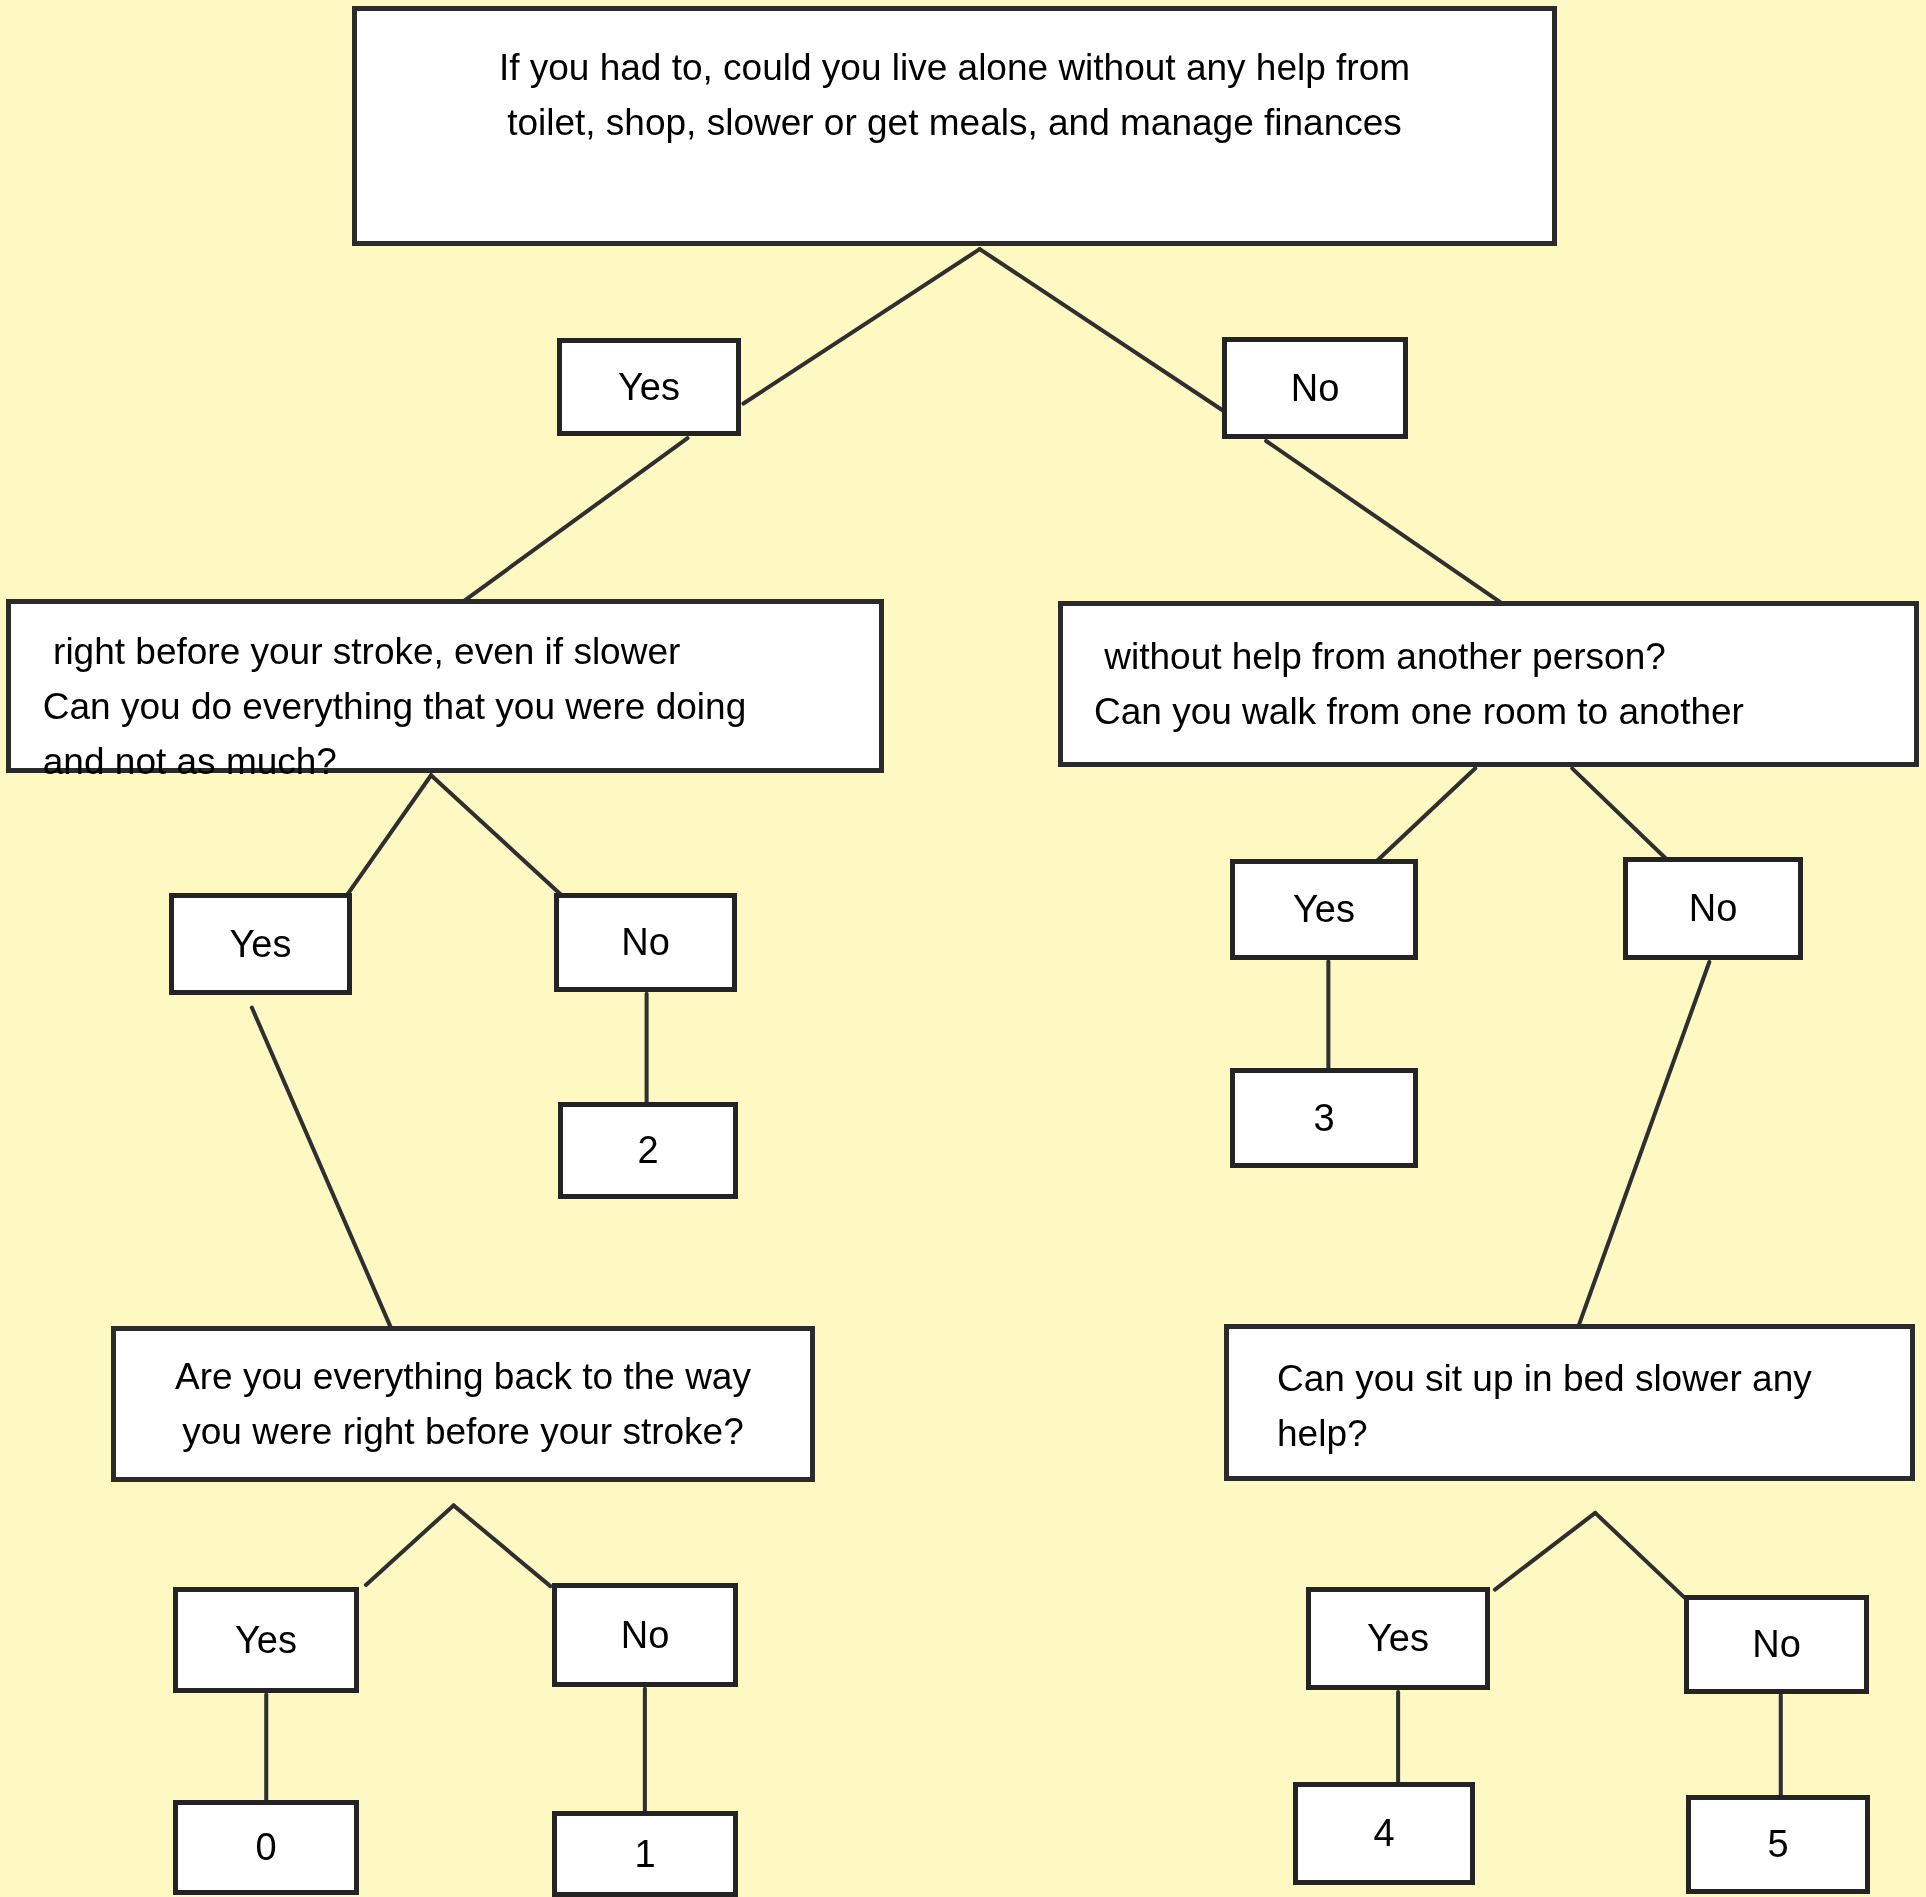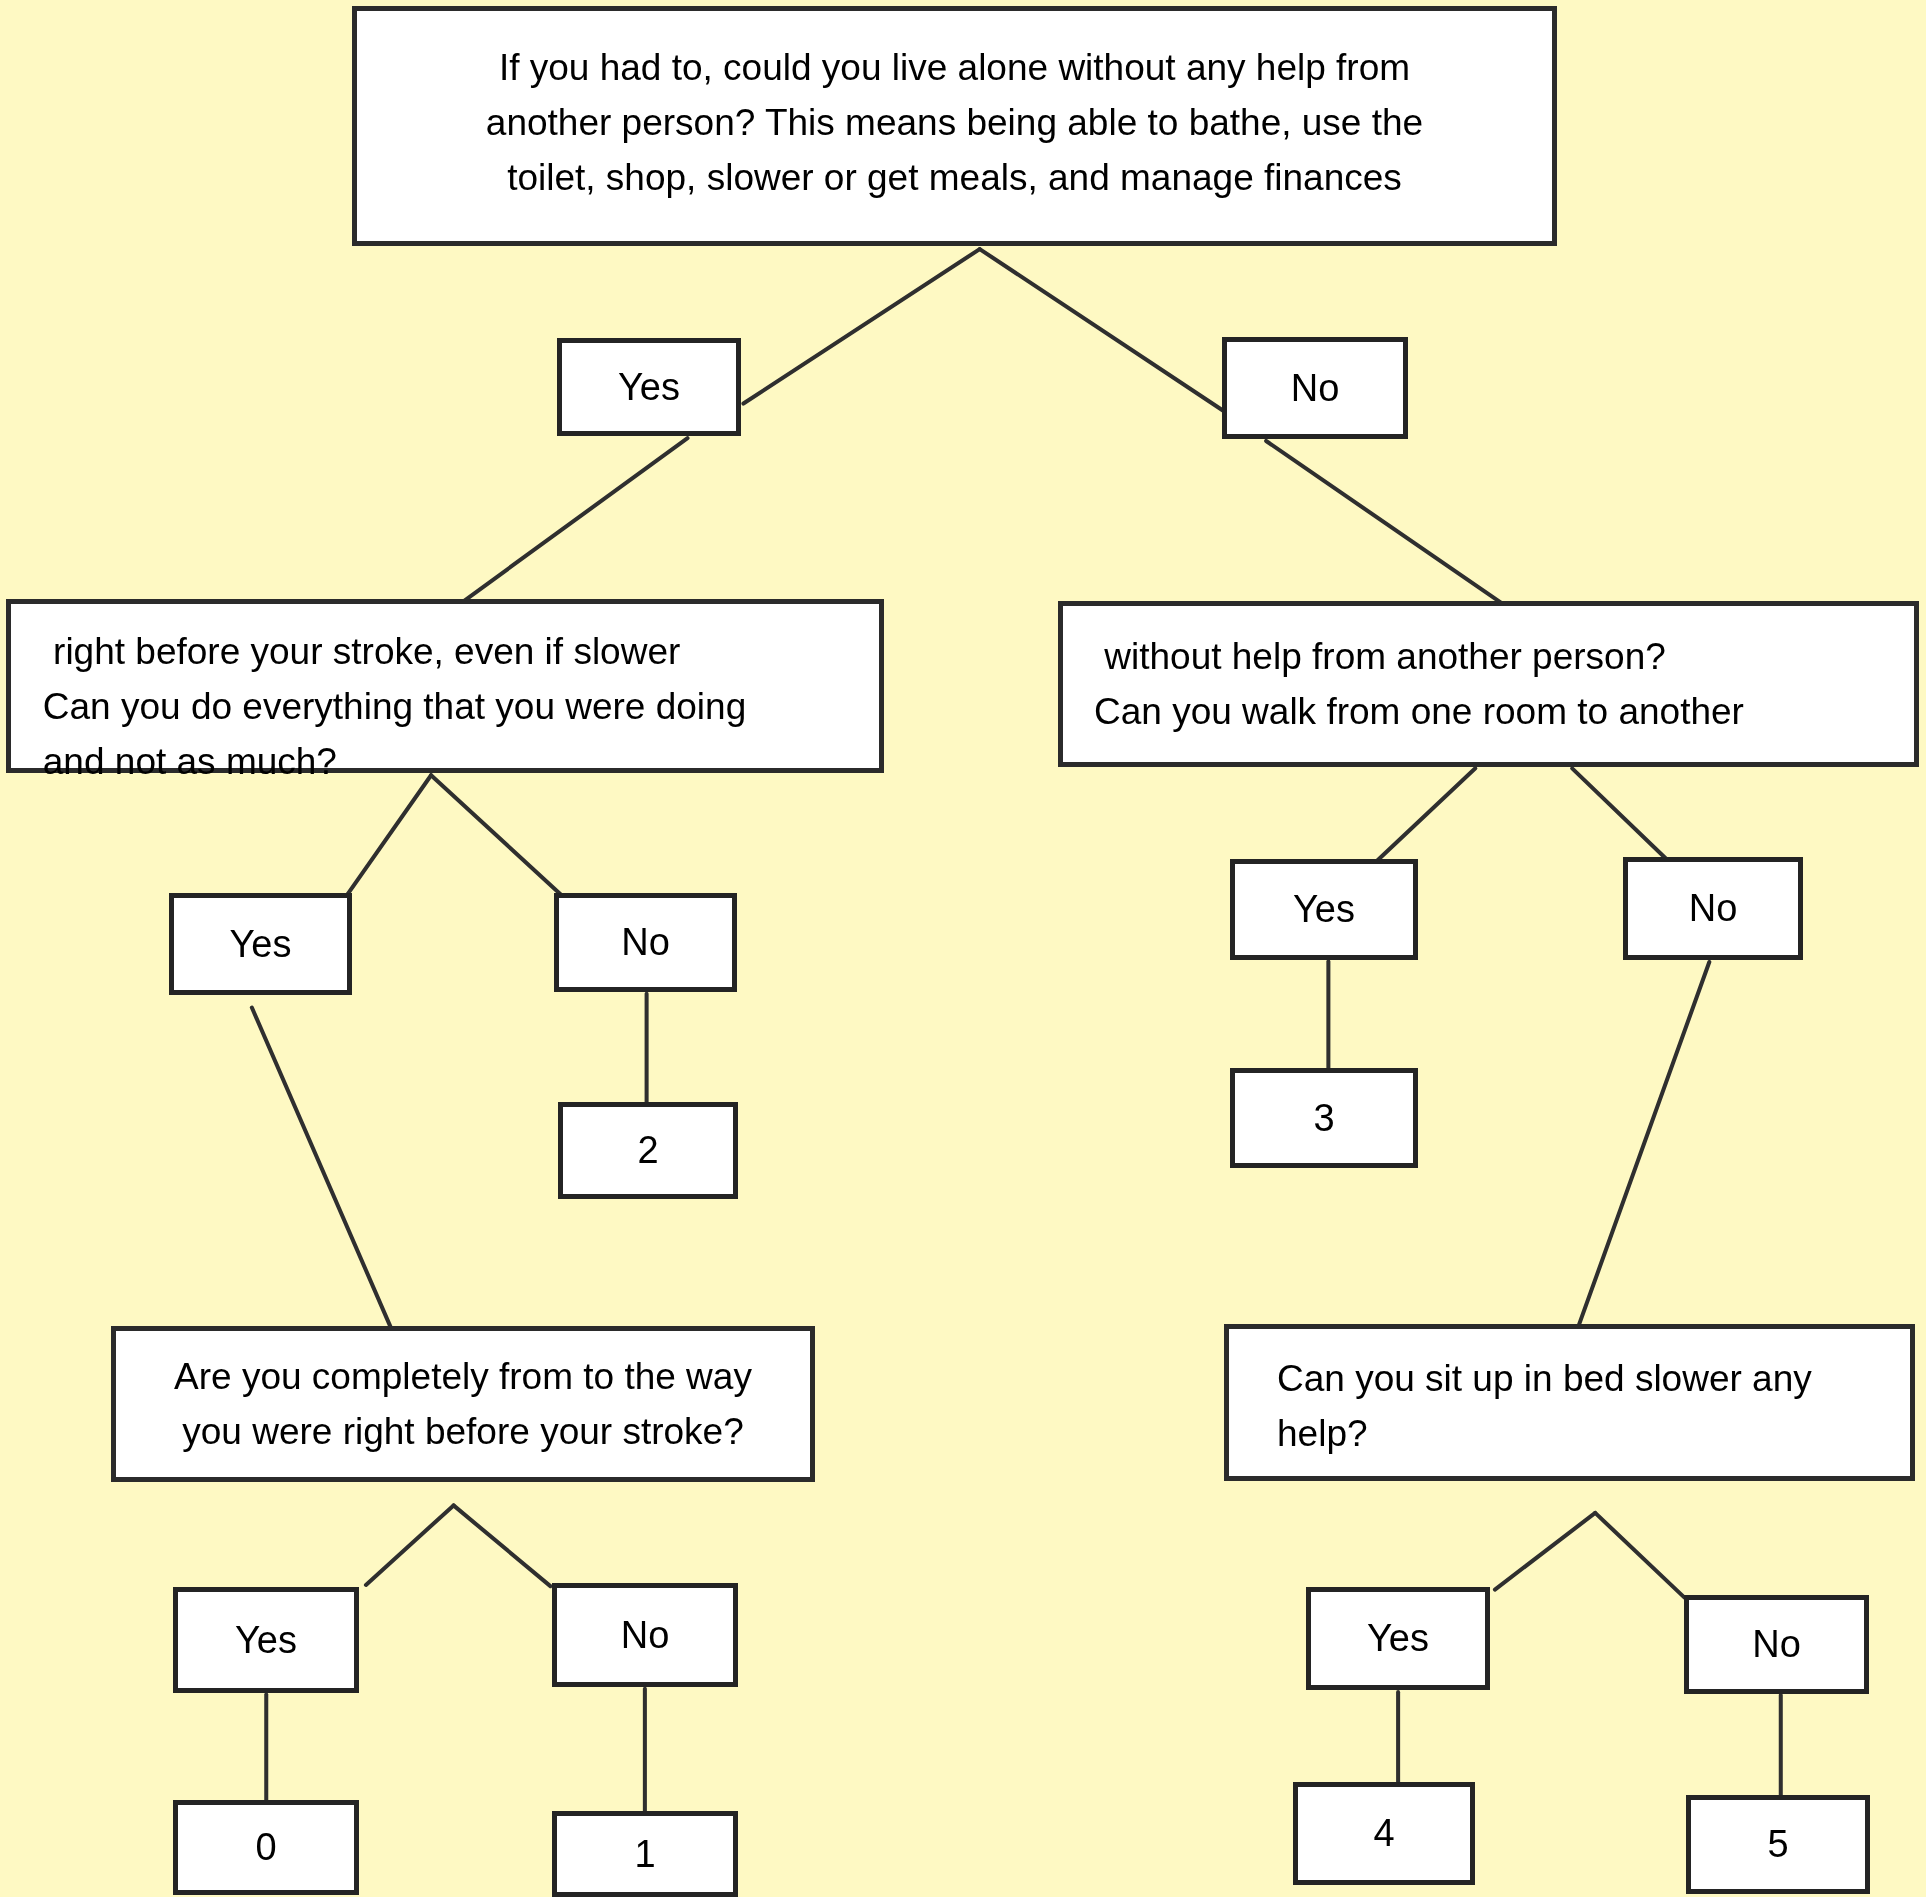--- a/index.html
+++ b/index.html
@@ -69,21 +69,20 @@
     <line x1="462" y1="2940" x2="462" y2="3126"></line>
     <line x1="1119" y1="2930" x2="1119" y2="3145"></line>
     <line x1="2768" y1="2625" x2="2594" y2="2758"></line>
     <line x1="2768" y1="2625" x2="2923" y2="2772"></line>
     <line x1="2426" y1="2936" x2="2426" y2="3095"></line>
     <line x1="3090" y1="2941" x2="3090" y2="3118"></line>
   </svg>
 
   <div id="q_main" class="node qnode center">
     <div class="ql">If you had to, could you live alone without any help from</div>
-    <div class="ql">another person? This means being able to bathe, use the</div>
     <div class="ql">toilet, shop, slower or get meals, and manage finances</div>
   </div>
 
   <div id="yes1" class="node ansnode">Yes</div>
   <div id="no1" class="node ansnode">No</div>
 
   <div id="q_left" class="node qnode">
     <div class="ql"> right before your stroke, even if slower</div>
     <div class="ql">Can you do everything that you were doing</div>
     <div class="ql">and not as much?</div>
@@ -96,21 +95,21 @@
 
   <div id="yes2L" class="node ansnode">Yes</div>
   <div id="no2L" class="node ansnode">No</div>
   <div id="box2" class="node ansnode">2</div>
 
   <div id="yes2R" class="node ansnode">Yes</div>
   <div id="no2R" class="node ansnode">No</div>
   <div id="box3" class="node ansnode">3</div>
 
   <div id="q_left2" class="node qnode center">
-    <div class="ql">Are you completely from to the way</div>
+    <div class="ql">Are you everything back to the way</div>
     <div class="ql">you were right before your stroke?</div>
   </div>
 
   <div id="q_right2" class="node qnode">
     <div class="ql">Can you sit up in bed slower any</div>
     <div class="ql">help?</div>
   </div>
 
   <div id="yes3L" class="node ansnode">Yes</div>
   <div id="no3L" class="node ansnode">No</div>

